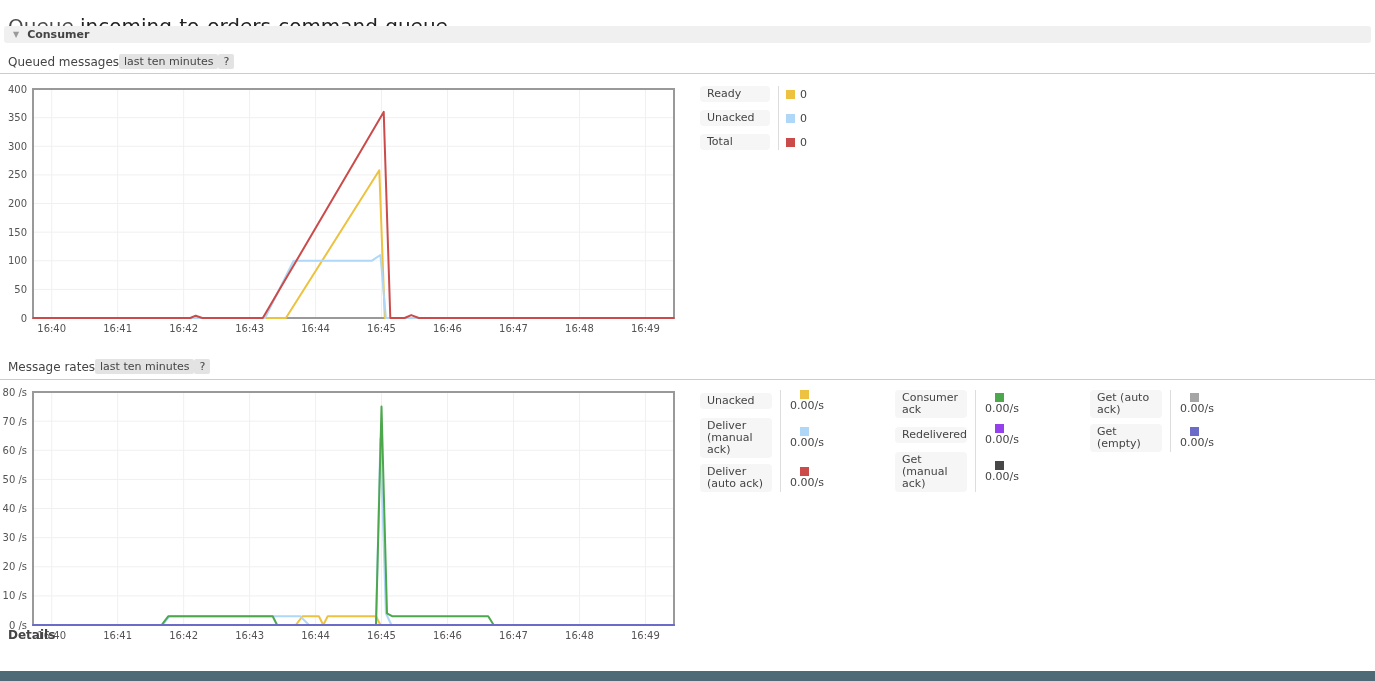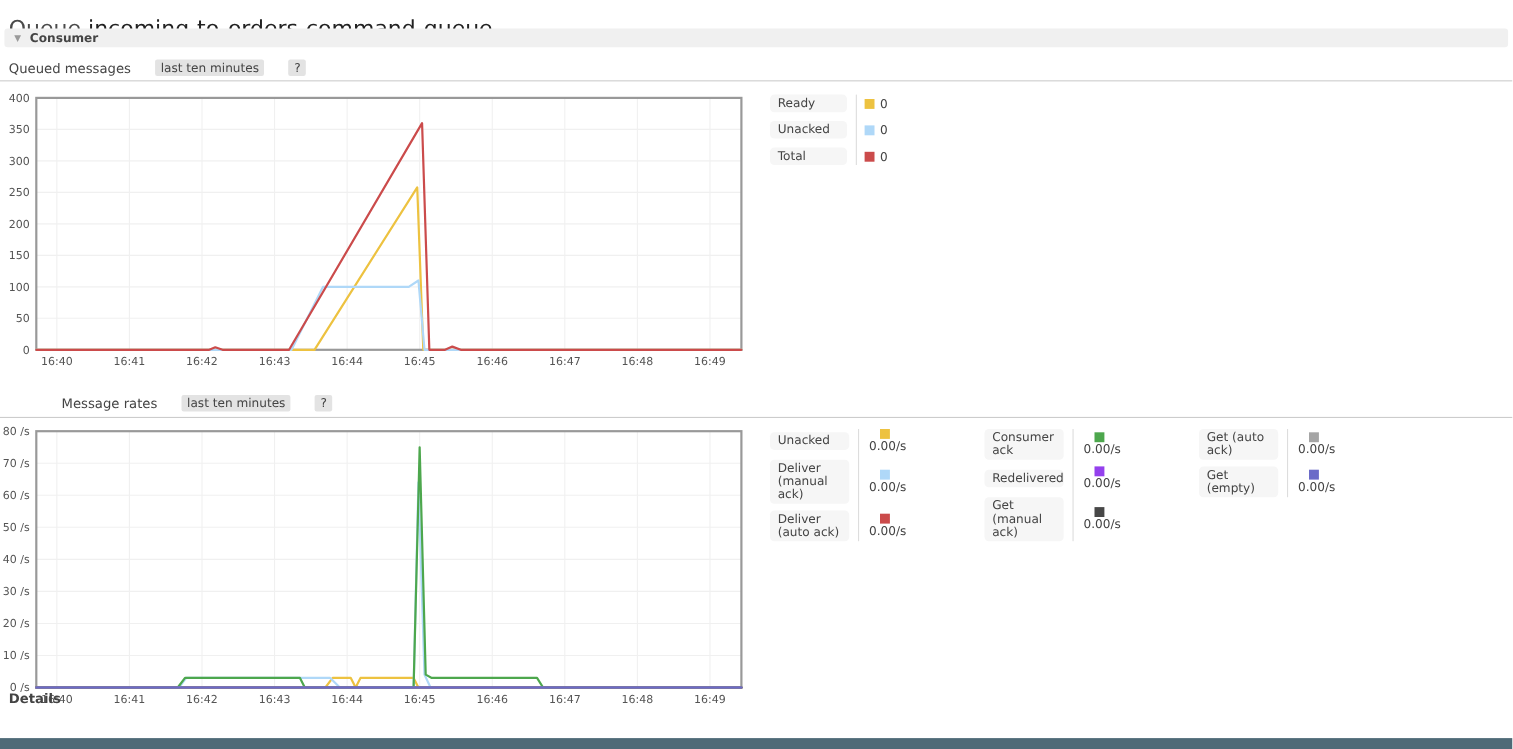--- a/index.html
+++ b/index.html
@@ -13,23 +13,23 @@
   .page-title .t-name{color:#222;}
 
   .overview-bar{
     position:absolute;top:26px;left:4px;right:4px;height:17px;
     background:#f0f0f0;border-radius:3px;
     display:flex;align-items:center;padding-left:9px;cursor:pointer;box-sizing:border-box;
   }
   .collapse-arrow{color:#9a9a9a;font-size:8px;margin-right:8px;line-height:1;}
   .overview-label{font-weight:bold;font-size:11px;color:#444;}
 
-  .sec-header{position:absolute;left:8px;font-size:12px;color:#444;display:flex;align-items:center;gap:22px;white-space:nowrap;}
+  .sec-header{position:absolute;left:8px;font-size:12px;color:#444;display:flex;align-items:center;gap:0;white-space:nowrap;}
   #sec1{top:54px;}
-  #sec2{top:359px;margin-left:48px;}
+  #sec2{top:359px;}
   #sec3{top:628px;font-weight:bold;}
   .badge{background:#e3e3e3;padding:1px 5px;font-size:11px;border-radius:2px;color:#444;cursor:pointer;text-align:center;}
   .rule{position:absolute;left:0;right:0;height:0;border-top:1px solid #ccc;}
   #rule1{top:73px;}
   #rule2{top:379px;}
 
   #chart1{position:absolute;top:83px;left:0;}
   #chart2{position:absolute;top:386px;left:0;}
 
   .legend{position:absolute;}

